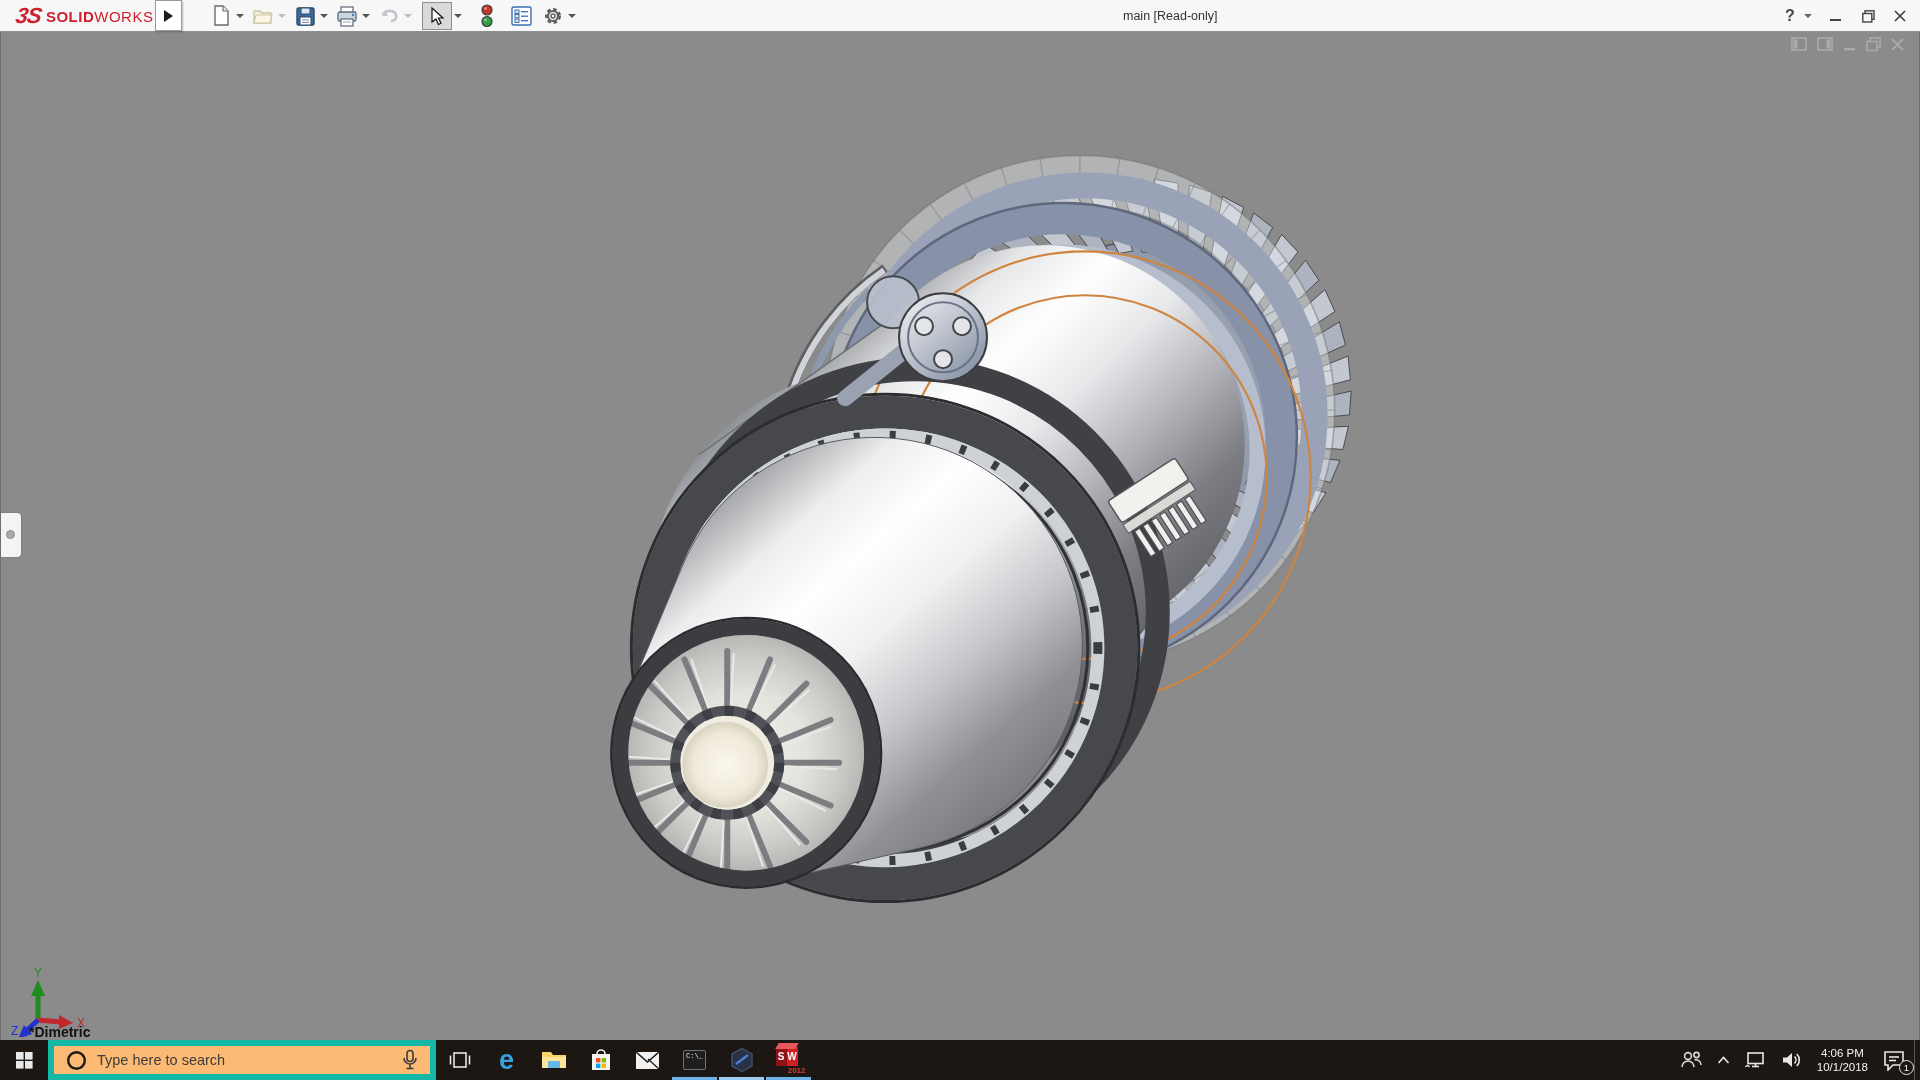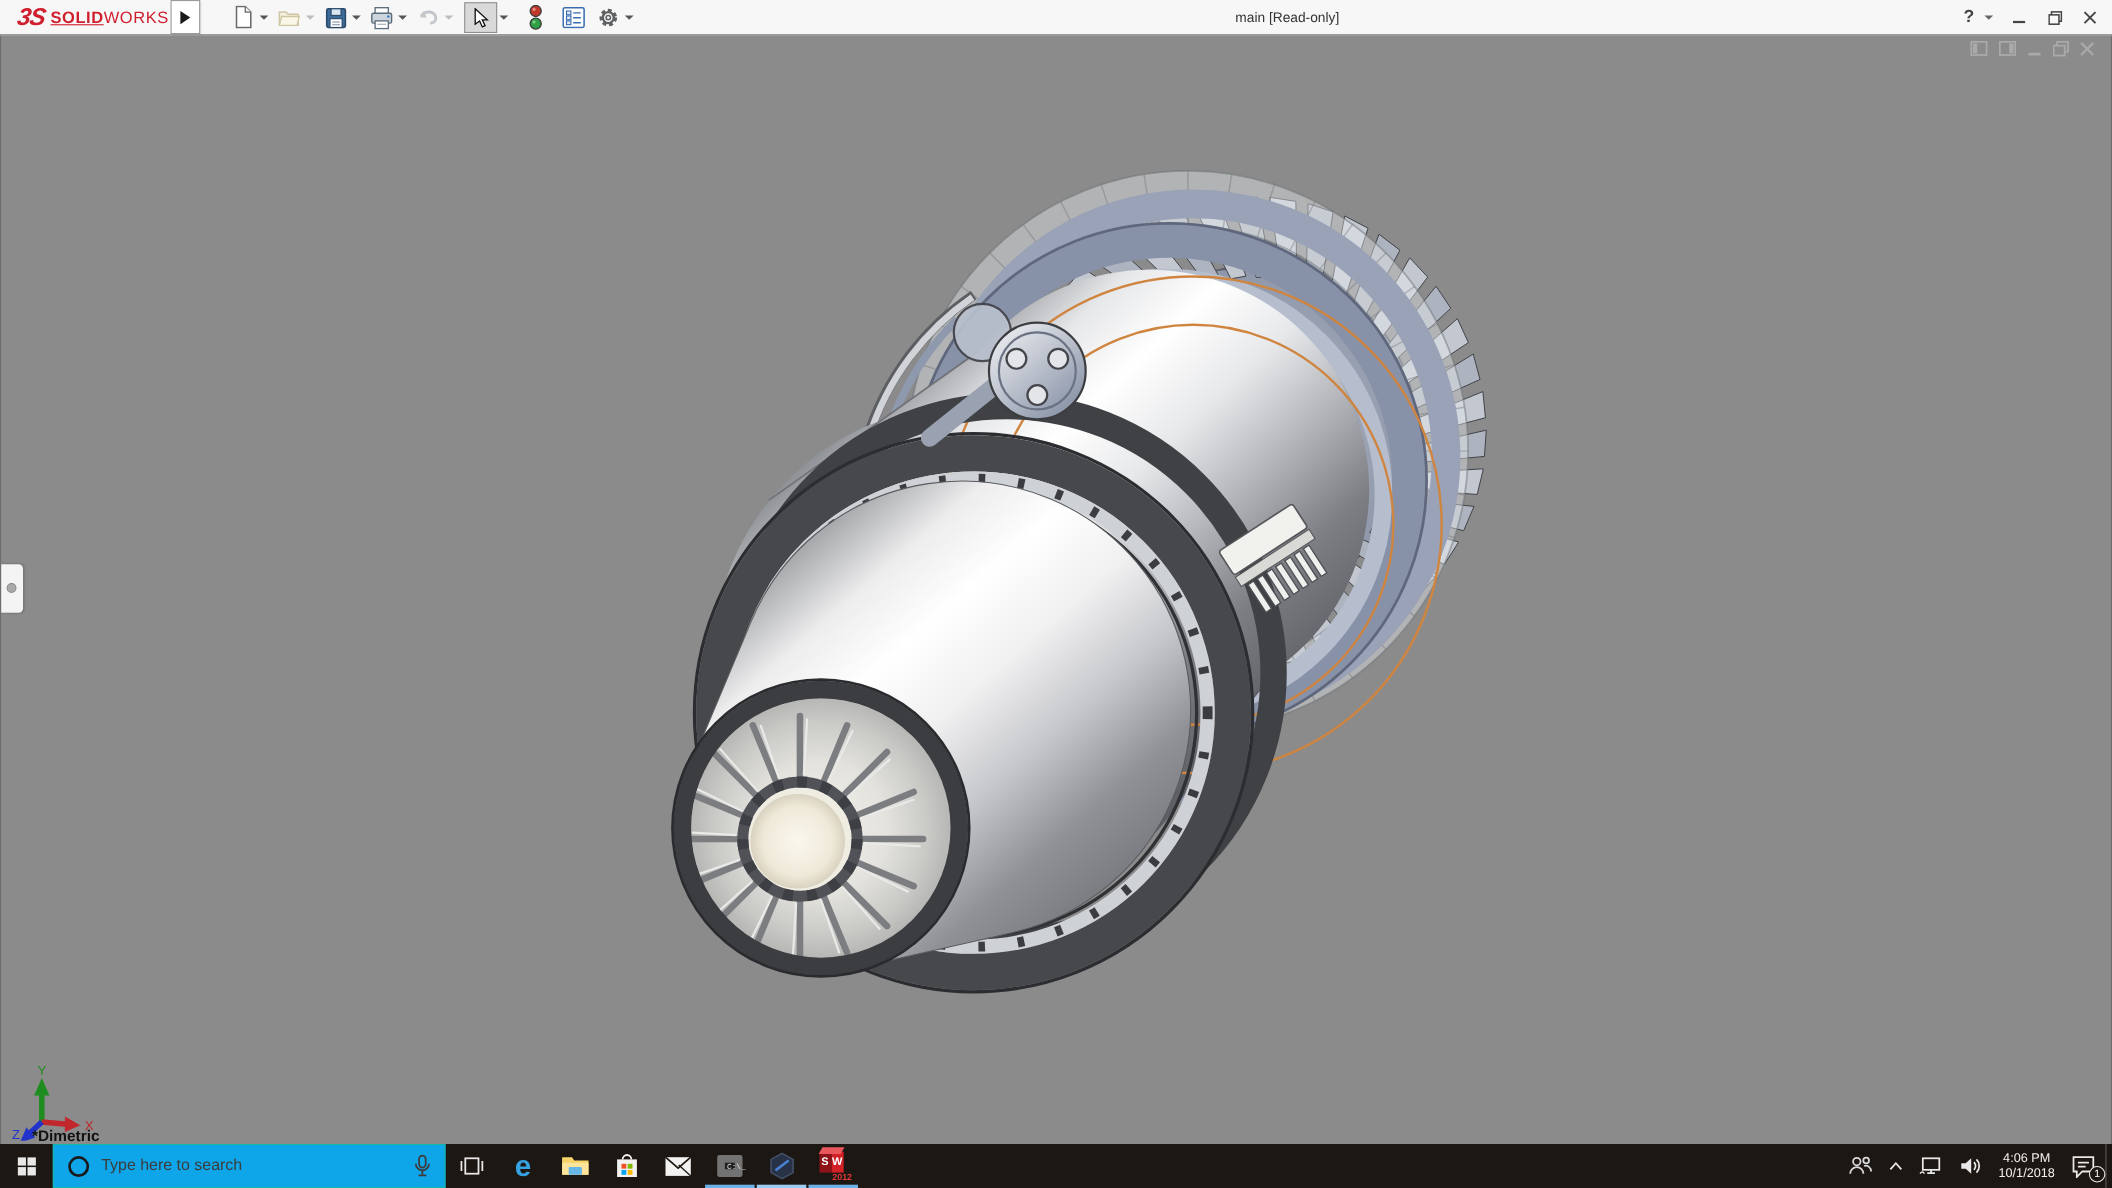--- a/index.html
+++ b/index.html
@@ -3,21 +3,21 @@
 <meta charset="utf-8">
 <style>
   * { margin:0; padding:0; box-sizing:border-box; }
   html,body { width:1920px; height:1080px; overflow:hidden; font-family:"Liberation Sans", sans-serif; }
   body { background:#8b8b8b; position:relative; }
 
   
   .topbar { position:absolute; top:0; left:0; width:1920px; height:32px; background:#f7f7f7; border-bottom:1px solid #8f8f8f; z-index:50; }
   .brand { position:absolute; left:16px; top:0; height:32px; display:flex; align-items:center; }
   .brand .mark { color:#cf202f; font-weight:bold; font-style:italic; font-size:22px; transform:skewX(-10deg); letter-spacing:-1px; margin-right:5px; }
-  .brand .nm-bold { color:#cf202f; font-weight:bold; font-size:15px; letter-spacing:.5px;text-decoration:underline; }
+  .brand .nm-bold { color:#cf202f; font-weight:bold; font-size:15px; letter-spacing:.5px; }
   .brand .nm-light { color:#cf202f; font-weight:normal; font-size:15px; letter-spacing:.5px; }
   .flyout-btn { position:absolute; left:155px; top:0; width:27px; height:31px; background:#ffffff; border:1px solid #9a9a9a; box-shadow:1px 1px 2px rgba(0,0,0,.25); display:flex; align-items:center; justify-content:center; }
   .flyout-btn .tri { width:0; height:0; border-left:9px solid #1a1a1a; border-top:6px solid transparent; border-bottom:6px solid transparent; }
   .tools { position:absolute; left:208px; top:0; height:32px; display:flex; align-items:center; }
   .tool { width:26px; height:26px; display:flex; align-items:center; justify-content:center; }
   .caret { width:0; height:0; border-top:4px solid #555; border-left:4px solid transparent; border-right:4px solid transparent; margin:0 6px 0 2px; }
   .caret.dis { border-top-color:#bdbdbd; }
   .sel-box { width:30px; height:28px; background:#d9d9d9; border:1px solid #8f8f8f; display:flex; align-items:center; justify-content:center; margin-left:4px; }
   .win-title { position:absolute; left:1123px; top:0; height:32px; display:flex; align-items:center; font-size:12.5px; color:#333; }
   .win-ctrls { position:absolute; right:6px; top:0; height:32px; display:flex; align-items:center; gap:4px; }
@@ -34,27 +34,27 @@
 
   .panel-tab { position:absolute; left:0; top:481px; width:20px; height:44px; background:#f4f4f4; border-radius:0 4px 4px 0; box-shadow:0 0 2px rgba(0,0,0,.3); }
   .panel-tab .dot { position:absolute; left:5px; top:17px; width:9px; height:9px; border-radius:50%; background:#a9a9a9; border:1px solid #8a8a8a; }
 
   .triad { position:absolute; left:0px; top:905px; width:120px; height:100px; }
   .view-label { position:absolute; left:28px; top:992px; font-size:14px; font-weight:600; color:#111; }
 
   
   .taskbar { position:absolute; left:0; top:1040px; width:1920px; height:40px; background:#1d1713; z-index:60; display:flex; align-items:stretch; }
   .tb-start { width:48px; display:flex; align-items:center; justify-content:center; }
-  .tb-search { width:357px; background:#0ea5e9; border:1px solid #14b8a6; display:flex; align-items:center; padding:0 12px; gap:10px; }
+  .tb-search { width:388px; background:#fdba74; border:6px solid #14b8a6; display:flex; align-items:center; padding:0 12px; gap:10px; }
   .tb-search .ph { font-size:14.5px; color:#3c3c3c; flex:1; }
   .tb-btn { width:47px; position:relative; display:flex; align-items:center; justify-content:center; }
   .tb-btn .runline { position:absolute; left:1px; right:1px; bottom:0; height:3px; background:#6cb2e8; }
   .tb-btn .runline.bright { background:#9ccdf4; }
   .edge-e { font-size:27px; font-weight:bold; color:#35a3e1; line-height:1; }
-  .cmd-ic { width:23px; height:20px; background:#1f1f1f; border:7px solid #737373; border-radius:2px; color:#e8e8e8; font-family:"Liberation Mono", monospace; font-size:7px; padding:1px 2px; }
+  .cmd-ic { width:23px; height:20px; background:#1f1f1f; border:1px solid #737373; border-radius:2px; color:#e8e8e8; font-family:"Liberation Mono", monospace; font-size:7px; padding:1px 2px; }
   .sw-ic { position:relative; width:30px; height:28px; }
   .sw-cube { position:absolute; left:2px; top:1px; width:22px; height:19px; display:flex; }
   .sw-cube:before { content:""; position:absolute; left:1px; top:-4px; width:20px; height:6px; background:#e8575c; transform:skewX(-30deg); }
   .sw-s { width:11px; background:#8e1318; color:#fff; font-weight:bold; font-size:10px; display:flex; align-items:center; justify-content:center; }
   .sw-w { width:11px; background:#d22027; color:#fff; font-weight:bold; font-size:10px; display:flex; align-items:center; justify-content:center; }
   .sw-year { position:absolute; right:-2px; bottom:-1px; color:#e03a3a; font-size:8px; font-weight:bold; }
   .tb-tray { margin-left:auto; display:flex; align-items:center; }
   .tray-item { height:40px; display:flex; align-items:center; justify-content:center; padding:0 7px; }
   .clock { text-align:center; color:#f2f2f2; font-size:11.5px; line-height:14px; padding:0 8px;flex-direction:column; }
   .ac { position:relative; }

